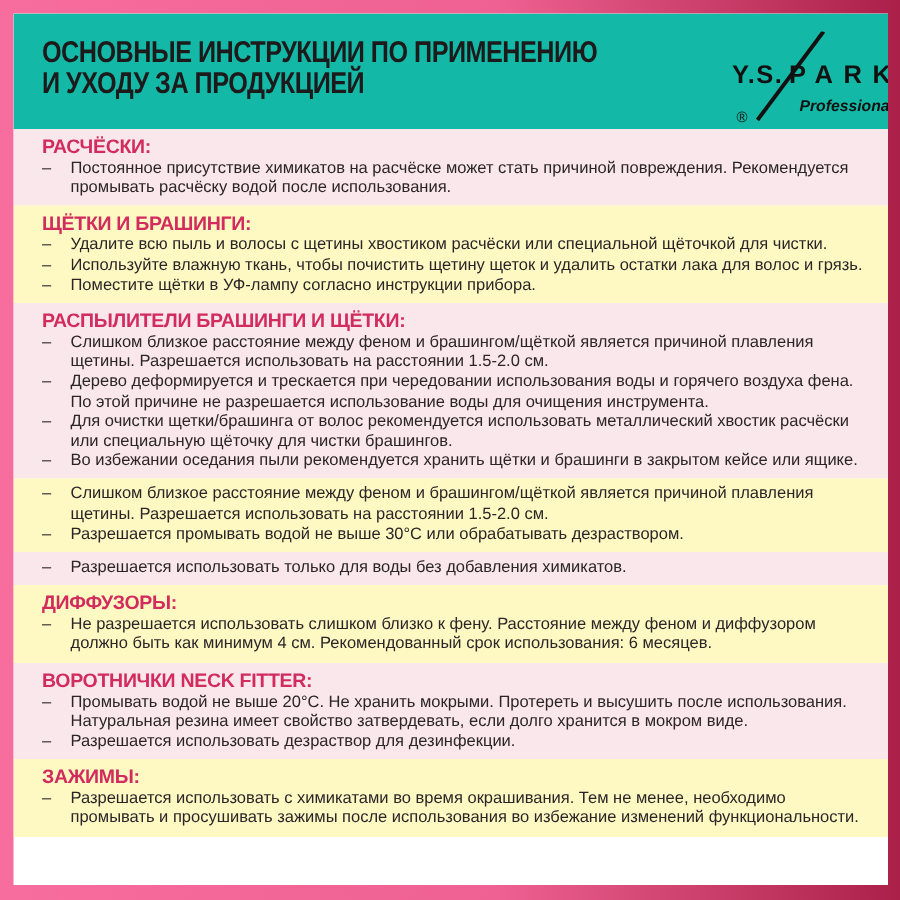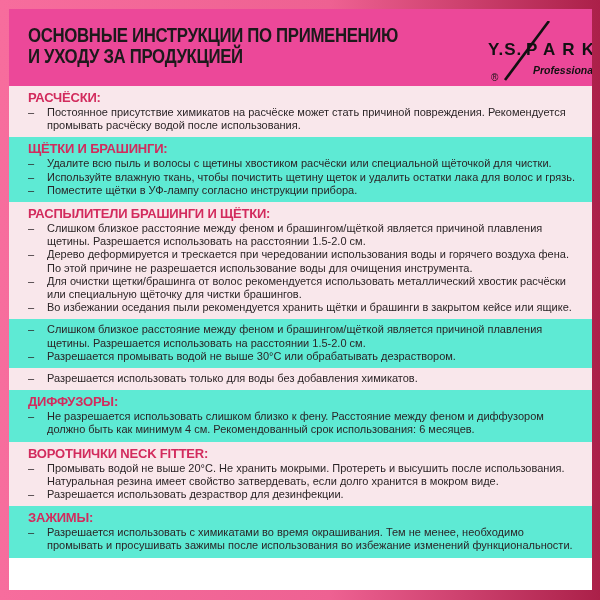--- a/index.html
+++ b/index.html
@@ -9,30 +9,30 @@
     padding:9px 8px 10px 9px;
     background:linear-gradient(to right,var(--frame1) 0%,var(--frame2) 55%,var(--frame3) 100%);
   }
   .page{
     width:100%;height:100%;background:#fff;
     display:flex;flex-direction:column;overflow:hidden;
   }
   header{
     display:flex;justify-content:space-between;align-items:flex-start;
     box-sizing:border-box;height:77px;flex:none;
-    padding:16px 8px 0 19px;background:#ec4899;
+    padding:16px 8px 0 19px;background:#14b8a6;
   }
   h1{
     margin:0;font-size:20px;line-height:21px;font-weight:bold;
     color:var(--title);letter-spacing:-0.4px;
     transform:scaleX(.84);transform-origin:left top;white-space:nowrap;
   }
   .logo{flex:none;margin-top:-4px;}
   main{flex:1;display:flex;flex-direction:column;}
-  section.band{box-sizing:border-box;padding:4px 12px 5px 19px;background:#5eead4;}
+  section.band{box-sizing:border-box;padding:4px 12px 5px 19px;background:#fef9c3;}
   section.band.pink{background:var(--pink);}
   h2{
     margin:0 0 1px 0;font-size:13px;line-height:15px;font-weight:bold;
     color:var(--heading);letter-spacing:-0.2px;
   }
   ul.bullets{margin:0;padding:0;list-style:none;}
   li.bullet{display:flex;font-size:11px;line-height:13.2px;color:var(--body);}
   .dash{width:19px;flex:none;}
   .btext{flex:1;}
   svg text{font-family:"Liberation Sans",sans-serif;}

